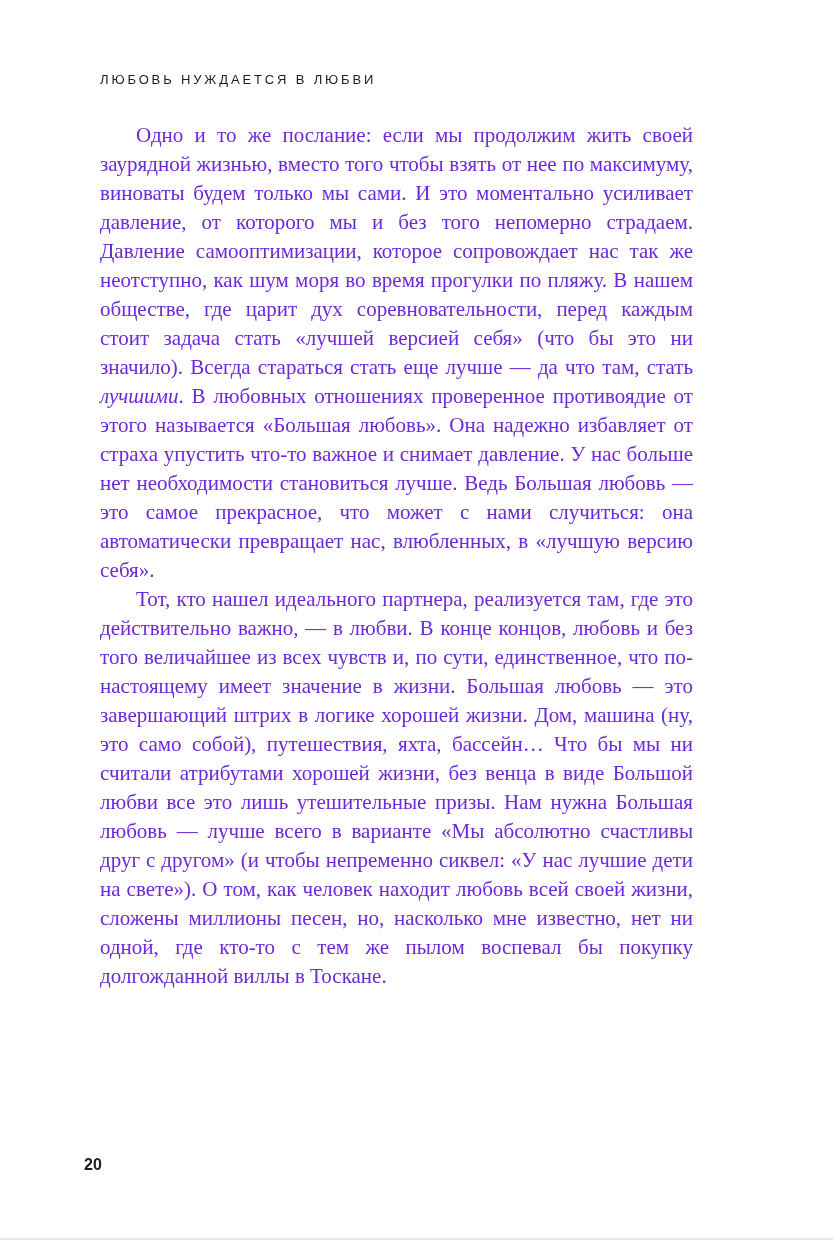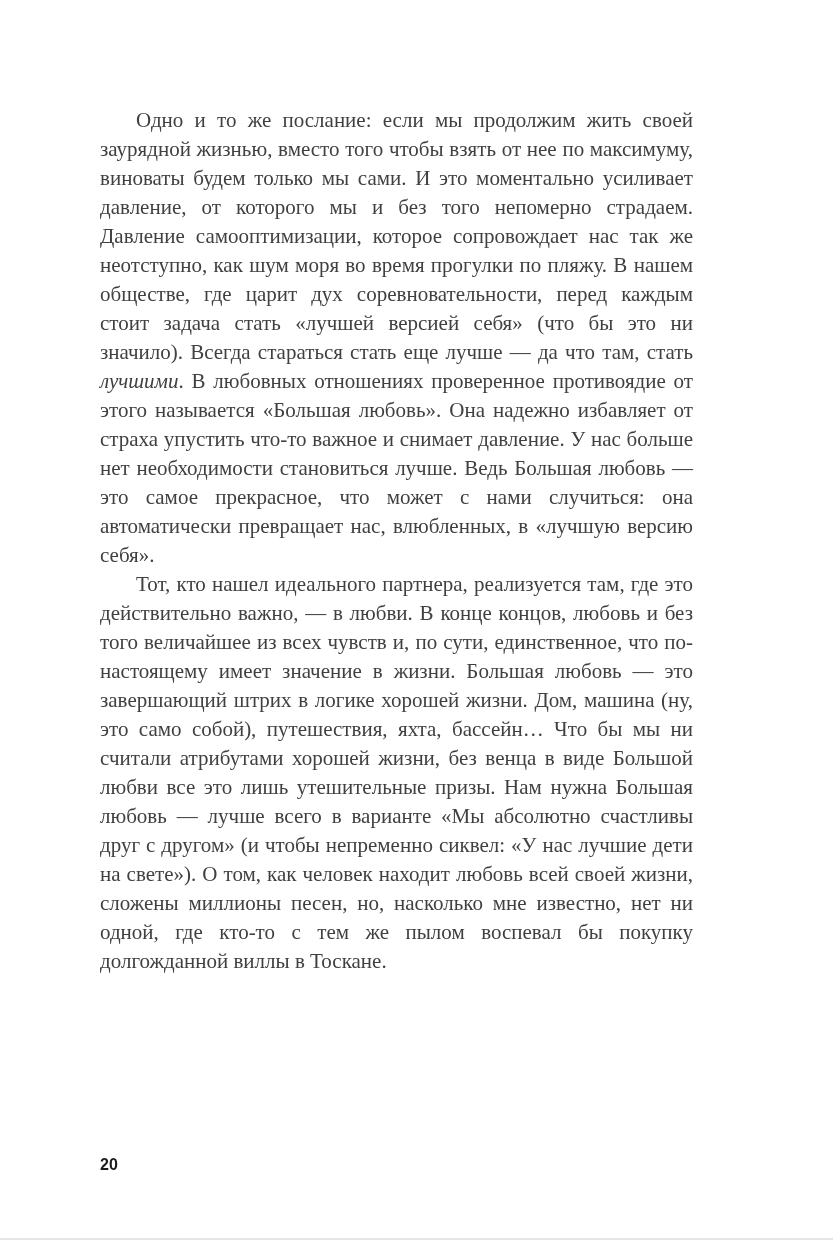--- a/index.html
+++ b/index.html
@@ -23,55 +23,56 @@
     letter-spacing: 0.22em;
     font-weight: 500;
     color: #1c1c1c;
     text-transform: uppercase;
   }
   .page-body {
     margin-top: 34px;
     font-family: "Liberation Serif", serif;
     font-size: 21px;
     line-height: 29px;
-    color: #404040;
+    color: #6d28d9;
     text-align: justify;
     hyphens: auto;
     -webkit-hyphens: auto;
   }
   .page-body p.para {
     margin: 0;
     text-indent: 36px;
   }
   .page-body em {
     font-style: italic;
   }
   .page-number {
     position: absolute;
-    left: 100px;
+    left: 84px;
     bottom: 66px;
     font-family: "Liberation Sans", sans-serif;
     font-size: 16px;
     font-weight: 700;
     color: #1c1c1c;
   }
   .bottom-edge {
     position: absolute;
     left: 0;
     right: 0;
     bottom: 0;
     height: 2px;
     background: #e6e6e6;
   }
 </style>
 </head>
 <body>
 
 <div class="book-page">
 
+  <div class="running-header">ЛЮБОВЬ НУЖДАЕТСЯ В ЛЮБВИ</div>
 
   <main class="page-body">
       <p class="para"><span>Одно и то же послание: если мы продолжим жить своей заурядной жизнью, вместо того чтобы взять от нее по максимуму, виноваты будем только мы сами. И это моментально усиливает давление, от которого мы и без того непомерно страдаем. Давление самооптимизации, которое сопровождает нас так же неотступно, как шум моря во время прогулки по пляжу. В нашем обществе, где царит дух соревновательности, перед каждым стоит задача стать «лучшей версией себя» (что бы это ни значило). Всегда стараться стать еще лучше — да что там, стать </span><em>лучшими</em><span>. В любовных отношениях проверенное противоядие от этого называется «Большая любовь». Она надежно избавляет от страха упустить что-то важное и снимает давление. У нас больше нет необходимости становиться лучше. Ведь Большая любовь — это самое прекрасное, что может с нами случиться: она автоматически превращает нас, влюбленных, в «лучшую версию себя».</span></p>
       <p class="para"><span>Тот, кто нашел идеального партнера, реализуется там, где это действительно важно, — в любви. В конце концов, любовь и без того величайшее из всех чувств и, по сути, единственное, что по-настоящему имеет значение в жизни. Большая любовь — это завершающий штрих в логике хорошей жизни. Дом, машина (ну, это само собой), путешествия, яхта, бассейн… Что бы мы ни считали атрибутами хорошей жизни, без венца в виде Большой любви все это лишь утешительные призы. Нам нужна Большая любовь — лучше всего в варианте «Мы абсолютно счастливы друг с другом» (и чтобы непременно сиквел: «У нас лучшие дети на свете»). О том, как человек находит любовь всей своей жизни, сложены миллионы песен, но, насколько мне известно, нет ни одной, где кто-то с тем же пылом воспевал бы покупку долгожданной виллы в Тоскане.</span></p>
     </main>
 
   <div class="page-number">20</div>
 
   <div class="bottom-edge"></div>
 

